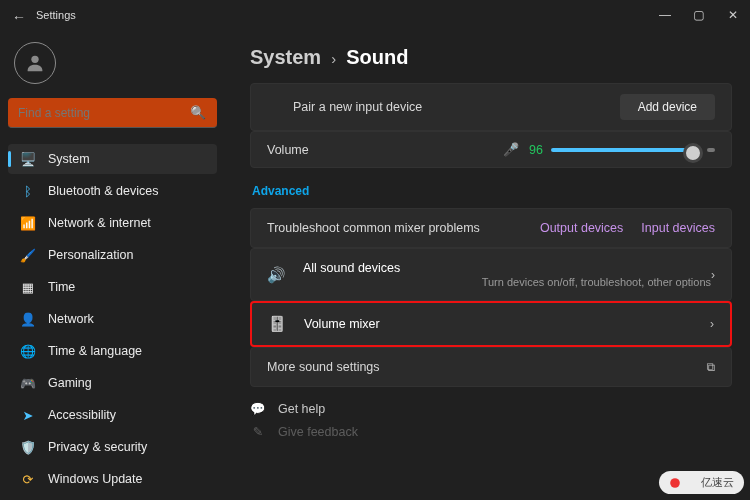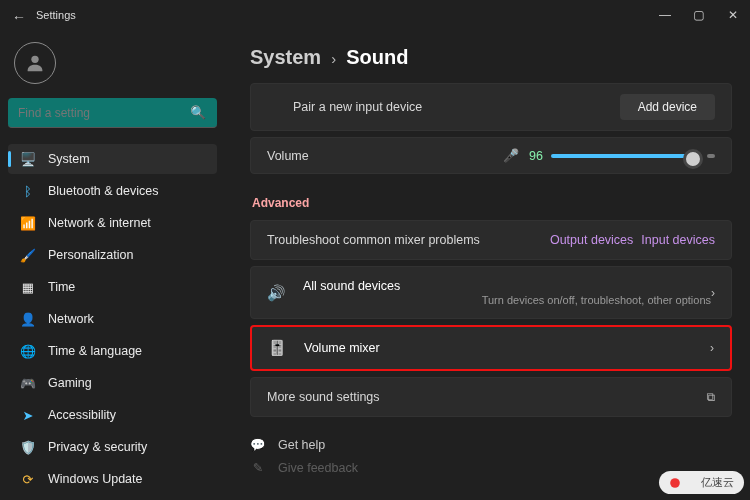--- a/index.html
+++ b/index.html
@@ -11,56 +11,56 @@
   .titlebar .app-label { font-size: 11px; color:#ddd; }
   .titlebar .spacer { flex:1; }
   .winbtn { width: 34px; height: 30px; display:flex; align-items:center; justify-content:center; color:#ccc; font-size:12px; }
 
   .main { display:flex; height: calc(100% - 30px); }
 
   
   .sidebar { width: 225px; padding: 8px 8px 0 8px; display:flex; flex-direction:column; gap:6px; }
   .avatar { width:42px; height:42px; border:1.5px solid #8a8a8a; border-radius:50%; margin:4px 0 8px 6px; display:flex; align-items:center; justify-content:center; }
   .avatar svg { width:22px; height:22px; fill:#8a8a8a; }
-  .search { background:#0f766e; border-radius:4px; height:30px; display:flex; align-items:center; padding:0 10px; border-bottom:1px solid #555; }
+  .search { background:#c2410c; border-radius:4px; height:30px; display:flex; align-items:center; padding:0 10px; border-bottom:1px solid #555; }
   .search input { flex:1; background:transparent; border:none; outline:none; color:#ccc; font-size:12px; }
   .search .sicon { color:#ccc; font-size:13px; }
   .nav { margin-top:10px; display:flex; flex-direction:column; gap:2px; overflow:hidden; }
   .nav-item { height:30px; border-radius:4px; display:flex; align-items:center; padding-left:12px; gap:12px; color:#eaeaea; font-size:12.5px; cursor:default; position:relative; }
   .nav-item.selected { background:#2d2d2d; }
   .nav-item.selected::before { content:""; position:absolute; left:0; top:7px; bottom:7px; width:3px; background:#4cc2ff; border-radius:2px; }
   .nicon { width:16px; text-align:center; font-size:13px; }
 
   
   .content { flex:1; padding: 8px 18px 0 25px; overflow:hidden; display:flex; flex-direction:column; }
   .crumb { display:flex; align-items:baseline; gap:10px; margin:8px 0 14px 0; }
   .crumb .parent { font-size:20px; font-weight:600; color:#cfcfcf; }
   .crumb .sep { font-size:15px; color:#bbb; }
   .crumb .current { font-size:20px; font-weight:700; color:#fff;text-align:right; }
 
-  .card { background:#2b2b2b; border:1px solid #323232; border-radius:4px; padding:12px 16px; display:flex; align-items:center; font-size:12.5px; color:#d8d8d8; margin-bottom:6px; }
+  .card { background:#2b2b2b; border:1px solid #323232; border-radius:4px; padding:12px 16px; display:flex; align-items:center; font-size:12.5px; color:#d8d8d8; margin-bottom:0; }
   .card.small { padding:10px 16px; }
   .card .grow { flex:1; }
   .btn { background:#3a3a3a; border-radius:4px; padding:6px 18px; font-size:12px; color:#eee; }
 
   .volrow .mic { margin-right:10px; font-size:13px; color:#ddd; }
-  .volval { margin-right:8px; color:#86efac;text-align:right; }
+  .volval { margin-right:8px; color:#22c55e;text-align:right; }
   .slider-track { flex:0 0 150px; height:4px; background:#4cc2ff; border-radius:2px; position:relative; margin-right:6px; }
   .slider-track::after { content:""; position:absolute; right:-2px; top:-5px; width:14px; height:14px; border-radius:50%; background:#cfcfcf; border:3px solid #454545; }
   .slider-rest { width:8px; height:4px; background:#777; border-radius:2px; }
 
-  .section-label { font-size:12px; font-weight:600; color:#fca5a5; margin:16px 0 10px 2px; }
+  .section-label { font-size:12px; font-weight:600; color:#0ea5e9; margin:16px 0 10px 2px; }
 
   .row-icon { width:20px; margin-right:16px; text-align:center; color:#c9c9c9; font-size:15px; }
   .row-text .title { color:#fff; font-size:12.5px; }
   .row-text .sub { color:#9a9a9a; font-size:11px; margin-top:1px;text-align:right; }
   .chev { color:#bbb; font-size:12px; }
   .extlink { color:#bbb; font-size:12px; }
 
-  .linkrow { display:flex; gap:8px; }
+  .linkrow { display:flex; gap:18px; }
   .linkrow a { color:#c792ea; font-size:12.5px; text-decoration:none; }
 
   .highlight { border:2.5px solid #e11; border-radius:4px; }
 
   .footer-links { margin-top:14px; display:flex; flex-direction:column; gap:8px; }
   .footer-links .fl { display:flex; align-items:center; gap:12px; color:#c9c9c9; font-size:12.5px; }
   .footer-links .fl span.icon { width:16px; text-align:center; }
 
   .watermark { position:absolute; right:6px; bottom:6px; background:rgba(255,255,255,0.92); color:#444; font-size:11px; padding:4px 10px; border-radius:12px; display:flex; align-items:center; gap:20px; }
   .watermark .dot { width:12px; height:12px; }

